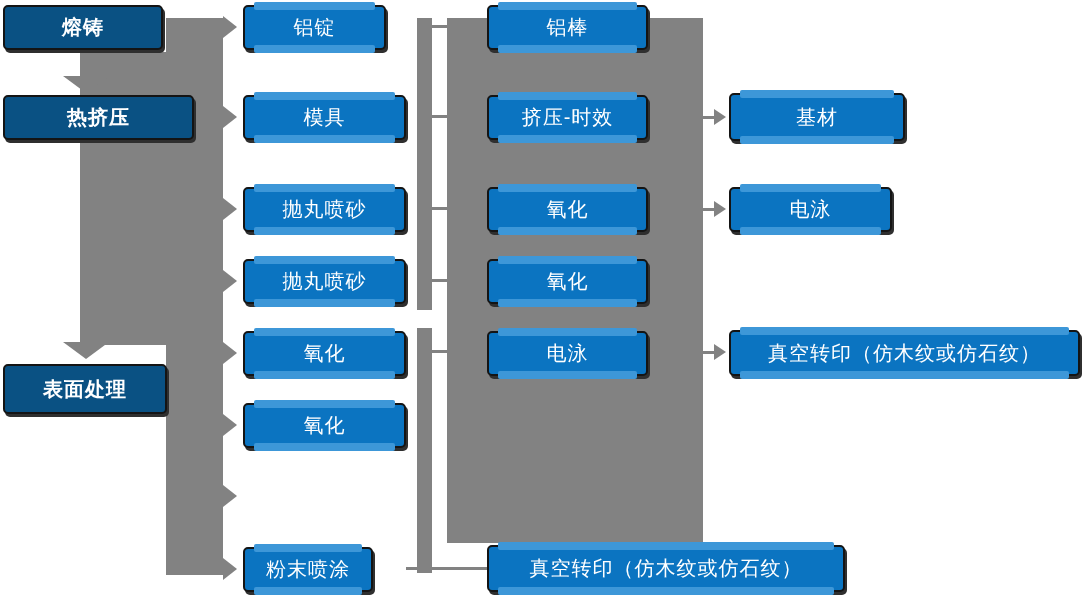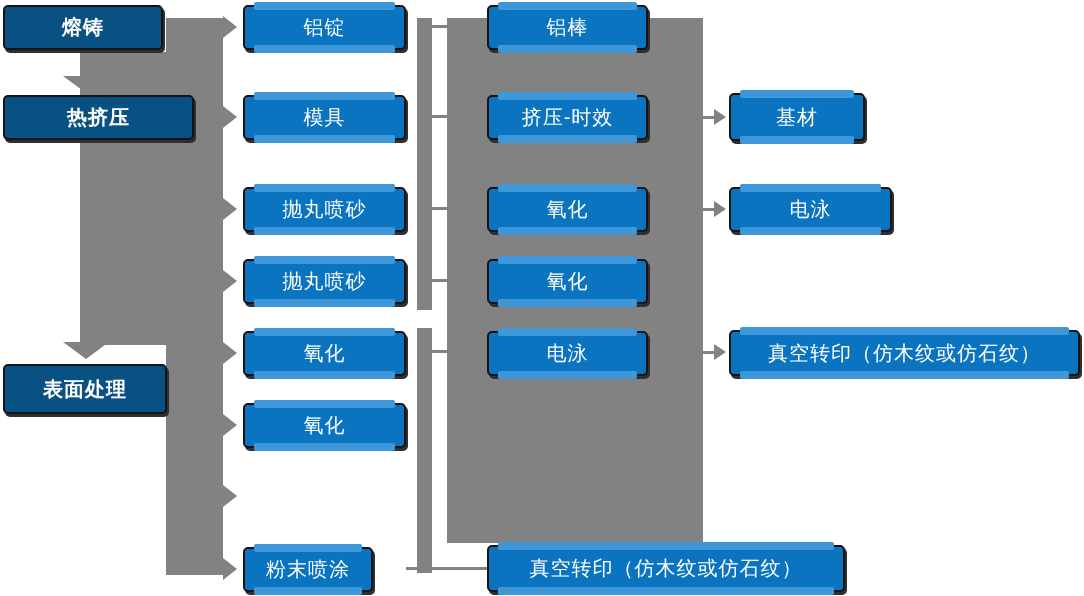--- a/index.html
+++ b/index.html
@@ -83,21 +83,21 @@
   <div class="box dark" style="left:3px;top:5px;width:160px;height:45px;">
       <span>熔铸</span>
     </div>
   <div class="box dark" style="left:3px;top:95px;width:191px;height:45px;">
       <span>热挤压</span>
     </div>
   <div class="box dark" style="left:3px;top:364px;width:164px;height:50px;">
       <span>表面处理</span>
     </div>
 
-  <div class="box lite" style="left:243px;top:5px;width:163px;height:45px;">
+  <div class="box lite" style="left:243px;top:5px;width:143px;height:45px;">
       <span>铝锭</span>
     </div>
   <div class="box lite" style="left:243px;top:95px;width:163px;height:45px;">
       <span>模具</span>
     </div>
   <div class="box lite" style="left:243px;top:187px;width:163px;height:45px;">
       <span>抛丸喷砂</span>
     </div>
   <div class="box lite" style="left:243px;top:259px;width:163px;height:45px;">
       <span>抛丸喷砂</span>
@@ -124,21 +124,21 @@
   <div class="box lite" style="left:487px;top:259px;width:161px;height:45px;">
       <span>氧化</span>
     </div>
   <div class="box lite" style="left:487px;top:331px;width:161px;height:45px;">
       <span>电泳</span>
     </div>
   <div class="box lite" style="left:487px;top:545px;width:358px;height:47px;">
       <span>真空转印（仿木纹或仿石纹）</span>
     </div>
 
-  <div class="box lite" style="left:729px;top:93px;width:136px;height:48px;text-align:right;">
+  <div class="box lite" style="left:729px;top:93px;width:176px;height:48px;text-align:right;">
       <span>基材</span>
     </div>
   <div class="box lite" style="left:729px;top:187px;width:163px;height:45px;">
       <span>电泳</span>
     </div>
   <div class="box lite" style="left:729px;top:330px;width:351px;height:46px;">
       <span>真空转印（仿木纹或仿石纹）</span>
     </div>
 
 </div>

